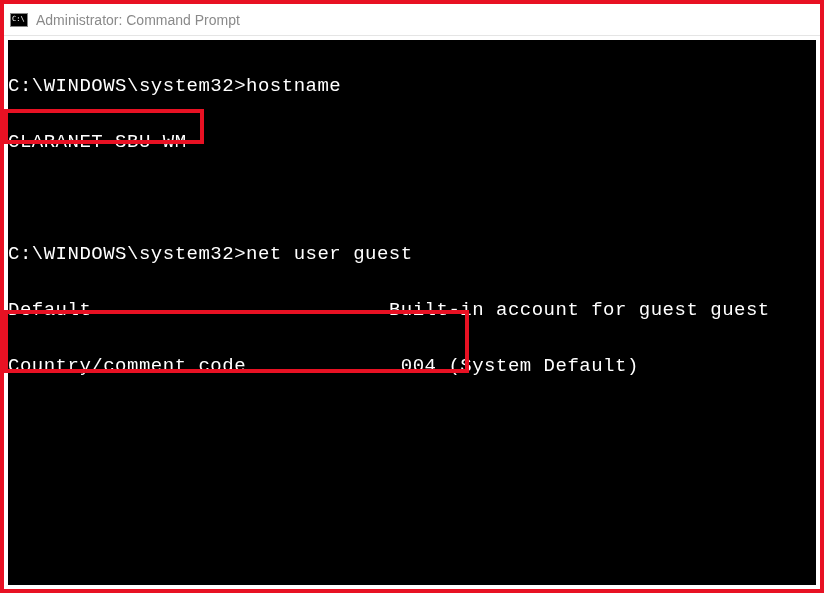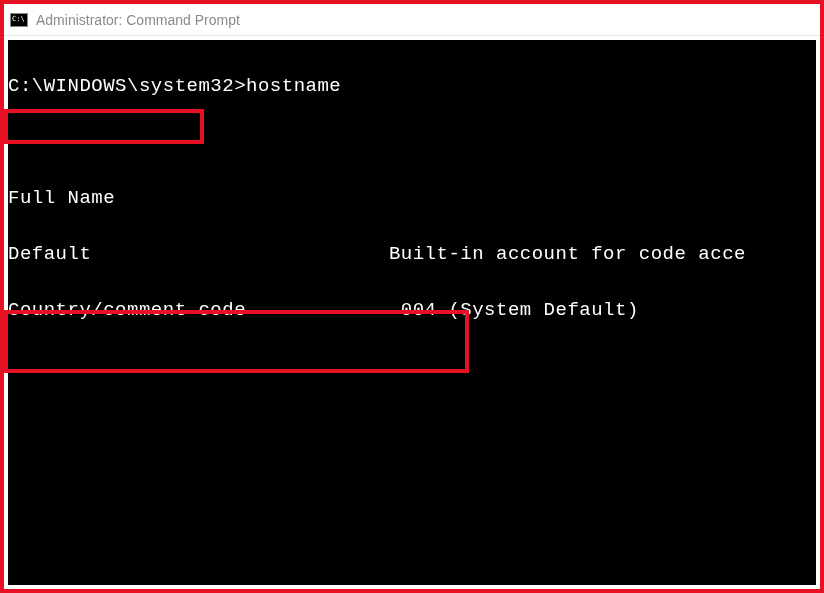--- a/index.html
+++ b/index.html
@@ -79,23 +79,24 @@
 <body>
 
 <div class="outer-frame">
   <div class="titlebar">
     <span class="cmd-icon"></span>
     <span class="title-text">Administrator: Command Prompt</span>
   </div>
 
   <div class="terminal">
 <span class="line"><span>C:\WINDOWS\system32&gt;</span><span>hostname</span></span>
+<span class="line">CLARANET-SBU-WM</span>
 <span class="line"> </span>
-<span class="line"><span>Full Name</span></span>
-<span class="line"><span>Default</span>                         <span>Built-in account for code acce</span></span>
+<span class="line"><span>C:\WINDOWS\system32&gt;</span><span>net user guest</span></span>
+<span class="line"><span>Default</span>                         <span>Built-in account for guest guest</span></span>
 <span class="line"><span>Country/comment code</span>             <span>004 (System Default)</span></span>
 
 
 
 
 
 
 
 
 

